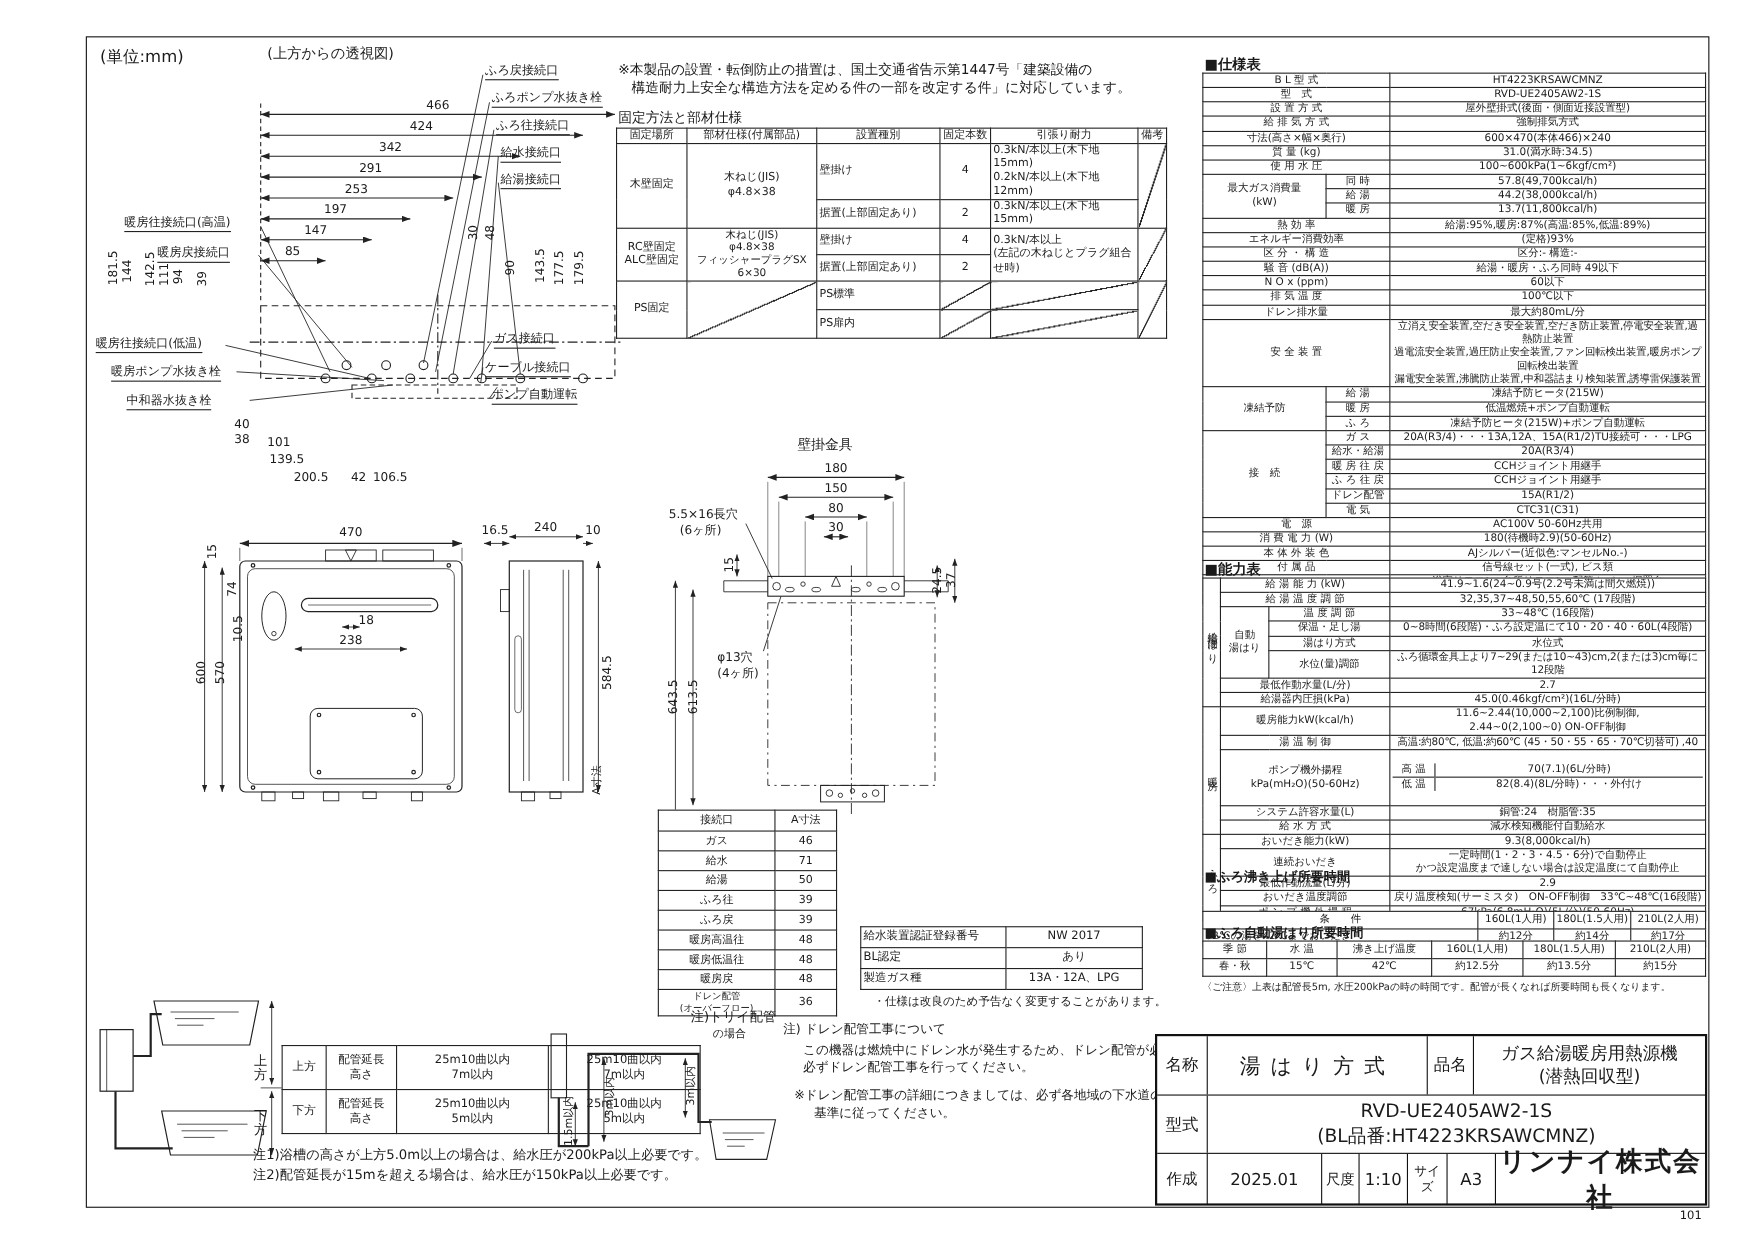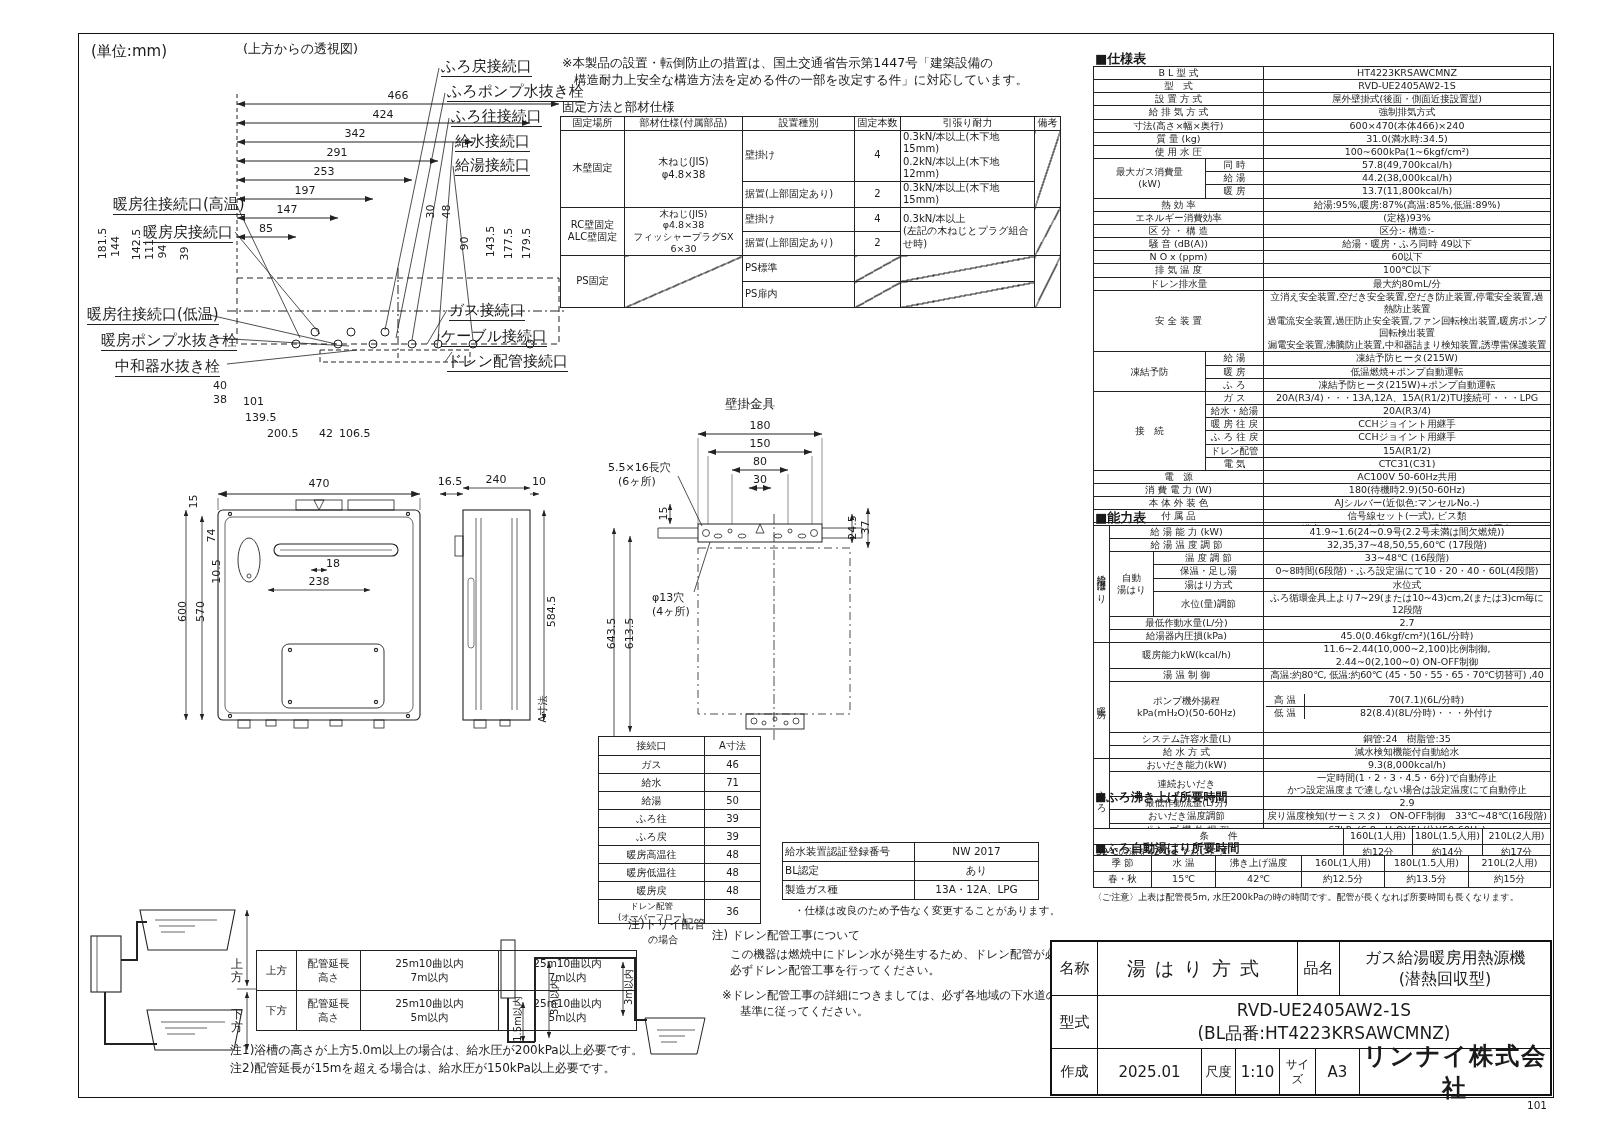--- a/index.html
+++ b/index.html
@@ -3,21 +3,21 @@
 <meta charset="utf-8">
 <style>
   html,body{margin:0;padding:0;background:#e8e8e8;font-family:"DejaVu Sans","Liberation Sans",sans-serif;color:#1a1a1a;}
   #page{position:relative;width:1600px;height:1131px;background:#ffffff;overflow:hidden;}
   .abs{position:absolute;}
   .frame{border:1.5px solid #111;}
   .txt{white-space:pre-line;line-height:1.25;}
   .dim{font-size:11px;white-space:nowrap;line-height:1;}
   .cx{transform:translateX(-50%);}
   .vdim{font-size:11px;white-space:nowrap;line-height:1;transform:rotate(-90deg);transform-origin:center;}
-  .ll{font-size:15px;white-space:nowrap;line-height:1.15;border-bottom:1px solid #222;padding-bottom:1px;}
+  .ll{font-size:11px;white-space:nowrap;line-height:1.15;border-bottom:1px solid #222;padding-bottom:1px;}
   .note{font-size:12px;white-space:nowrap;}
   .t{border-collapse:collapse;table-layout:fixed;background:#fff;}
   .t td{border:1px solid #222;padding:0 2px;white-space:pre-line;overflow:hidden;vertical-align:middle;}
   .fix td{font-size:10px;line-height:1.25;}
   .fix .hd{text-align:center;}
   .c{text-align:center;}
   .spec td{font-size:9.5px;line-height:1.28;}
   .s9{font-size:8.8px;}
   .s8{font-size:7.6px;letter-spacing:-0.2px;line-height:1.25;}
   .vtext{writing-mode:vertical-rl;text-orientation:upright;letter-spacing:2px;text-align:center;padding:2px 0;font-size:9.5px;}
@@ -109,21 +109,21 @@
     <span class="abs ll" style="left:2px;top:268px;">暖房往接続口(低温)</span>
     <span class="abs ll" style="left:16px;top:294px;">暖房ポンプ水抜き栓</span>
     <span class="abs ll" style="left:30px;top:320px;">中和器水抜き栓</span>
     <span class="abs ll" style="left:356px;top:20px;">ふろ戻接続口</span>
     <span class="abs ll" style="left:362px;top:45px;">ふろポンプ水抜き栓</span>
     <span class="abs ll" style="left:366px;top:70px;">ふろ往接続口</span>
     <span class="abs ll" style="left:370px;top:95px;">給水接続口</span>
     <span class="abs ll" style="left:370px;top:119px;">給湯接続口</span>
     <span class="abs ll" style="left:364px;top:264px;">ガス接続口</span>
     <span class="abs ll" style="left:356px;top:290px;">ケーブル接続口</span>
-    <span class="abs ll" style="left:362px;top:315px;">ドレン配管接続口</span>
+    <span class="abs ll" style="left:362px;top:315px;">ポンプ自動運転</span>
     <span class="abs vdim" style="left:2px;top:200px;">181.5</span>
     <span class="abs vdim" style="left:20px;top:203px;">144</span>
     <span class="abs vdim" style="left:36px;top:201px;">142.5</span>
     <span class="abs vdim" style="left:54px;top:206px;">111</span>
     <span class="abs vdim" style="left:70px;top:208px;">94</span>
     <span class="abs vdim" style="left:92px;top:210px;">39</span>
     <span class="abs vdim" style="left:338px;top:168px;">30</span>
     <span class="abs vdim" style="left:354px;top:168px;">48</span>
     <span class="abs vdim" style="left:372px;top:200px;">90</span>
     <span class="abs vdim" style="left:390px;top:198px;">143.5</span>

